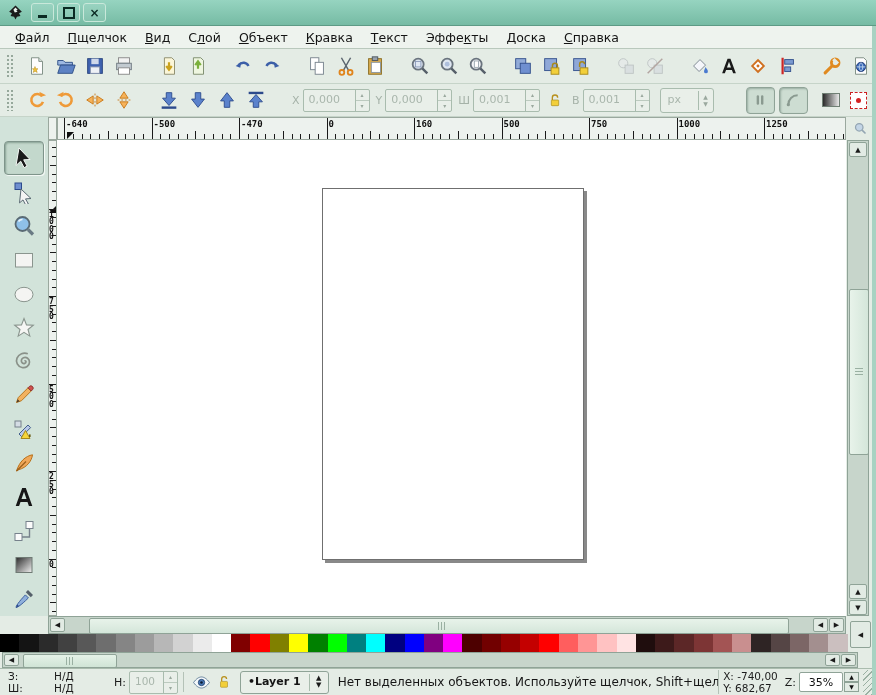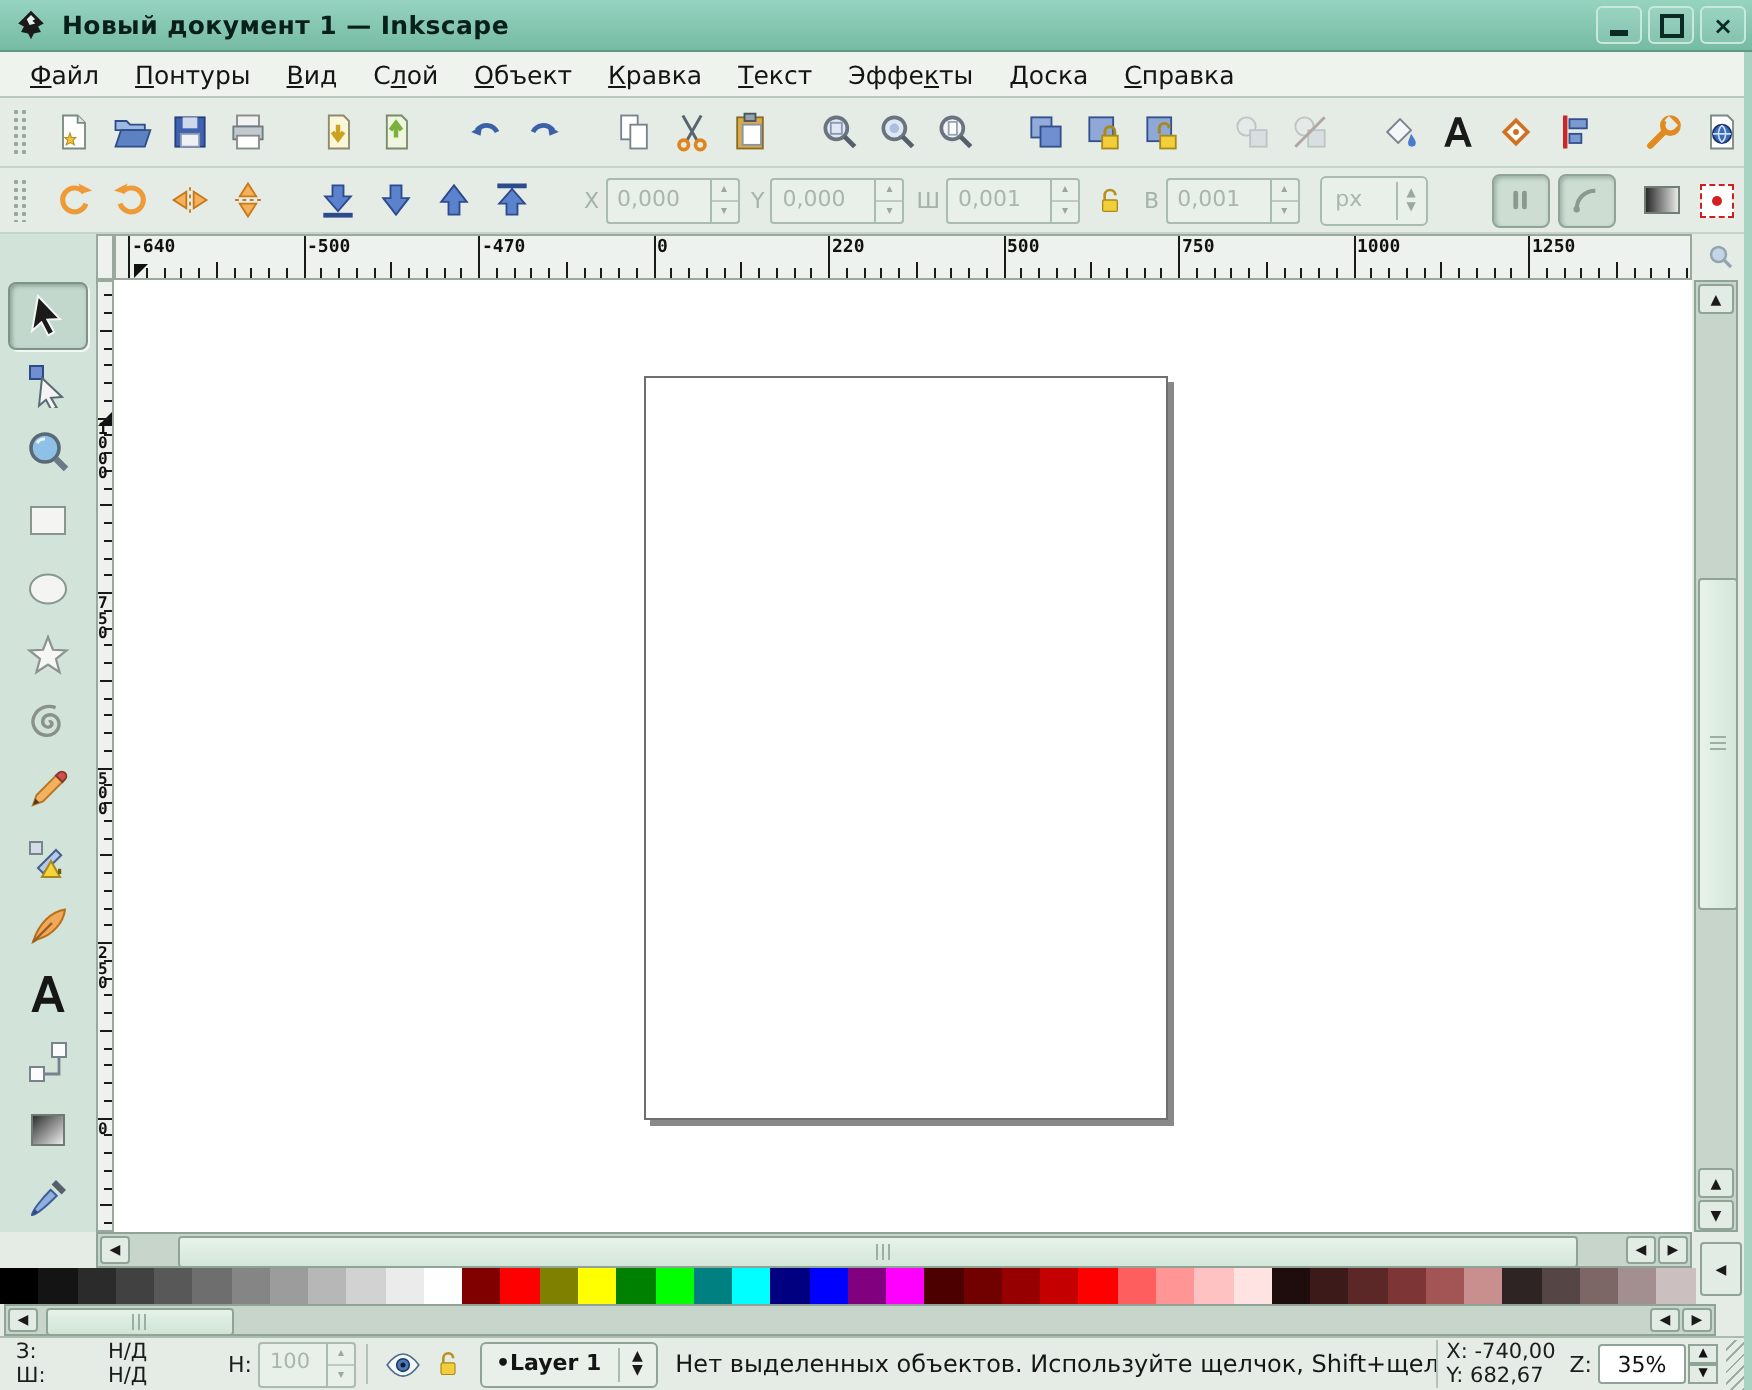--- a/index.html
+++ b/index.html
@@ -93,35 +93,34 @@
 </head>
 <body>
 
 <div class="window">
 
   <div class="titlebar">
     <svg class="app-icon" viewBox="0 0 24 24">
         <path d="M12 2l9 9-4 2 2 4-5 1-2 4-2-4-5-1 2-4-4-2z" fill="#1a1a1a"></path>
         <path d="M9 8l3-3 3 3-2 1 2 2-4 1z" fill="#e8f0ea"></path>
       </svg>
-    <span class="title-text">Новый документ 1 — Inkscape</span>
     <div class="winbtn">
         <div class="minbar"></div>
       </div>
     <div class="winbtn">
         <div class="maxbox"></div>
       </div>
     <div class="winbtn">
         <span>×</span>
       </div>
   </div>
 
   <div class="menubar">
     <span class="mi"><span></span><span class="u">Ф</span><span>айл</span></span>
-    <span class="mi"><span></span><span class="u">П</span><span>онтуры</span></span>
+    <span class="mi"><span></span><span class="u">П</span><span>щелчок</span></span>
     <span class="mi"><span></span><span class="u">В</span><span>ид</span></span>
     <span class="mi"><span>С</span><span class="u">л</span><span>ой</span></span>
     <span class="mi"><span></span><span class="u">О</span><span>бъект</span></span>
     <span class="mi"><span></span><span class="u">К</span><span>равка</span></span>
     <span class="mi"><span></span><span class="u">Т</span><span>екст</span></span>
     <span class="mi"><span>Эффе</span><span class="u">к</span><span>ты</span></span>
     <span class="mi"><span></span><span class="u">Д</span><span>оска</span></span>
     <span class="mi"><span></span><span class="u">С</span><span>правка</span></span>
   </div>
 
@@ -453,21 +452,21 @@
       <div class="tick" style="left: 277.25px; height: 5px;"></div>
       <div class="tick" style="left: 286px; height: 5px;"></div>
       <div class="tick" style="left: 294.75px; height: 5px;"></div>
       <div class="tick" style="left: 303.5px; height: 5px;"></div>
       <div class="tick" style="left: 312.25px; height: 8px;"></div>
       <div class="tick" style="left: 321px; height: 5px;"></div>
       <div class="tick" style="left: 329.75px; height: 5px;"></div>
       <div class="tick" style="left: 338.5px; height: 5px;"></div>
       <div class="tick" style="left: 347.25px; height: 5px;"></div>
       <div class="tick" style="left: 356px; height: 21px;"></div>
-      <div class="lab" style="left: 358px;">220</div>
+      <div class="lab" style="left: 358px;">160</div>
       <div class="tick" style="left: 364.75px; height: 5px;"></div>
       <div class="tick" style="left: 373.5px; height: 5px;"></div>
       <div class="tick" style="left: 382.25px; height: 5px;"></div>
       <div class="tick" style="left: 391px; height: 5px;"></div>
       <div class="tick" style="left: 399.75px; height: 8px;"></div>
       <div class="tick" style="left: 408.5px; height: 5px;"></div>
       <div class="tick" style="left: 417.25px; height: 5px;"></div>
       <div class="tick" style="left: 426px; height: 5px;"></div>
       <div class="tick" style="left: 434.75px; height: 5px;"></div>
       <div class="tick" style="left: 443.5px; height: 21px;"></div>

